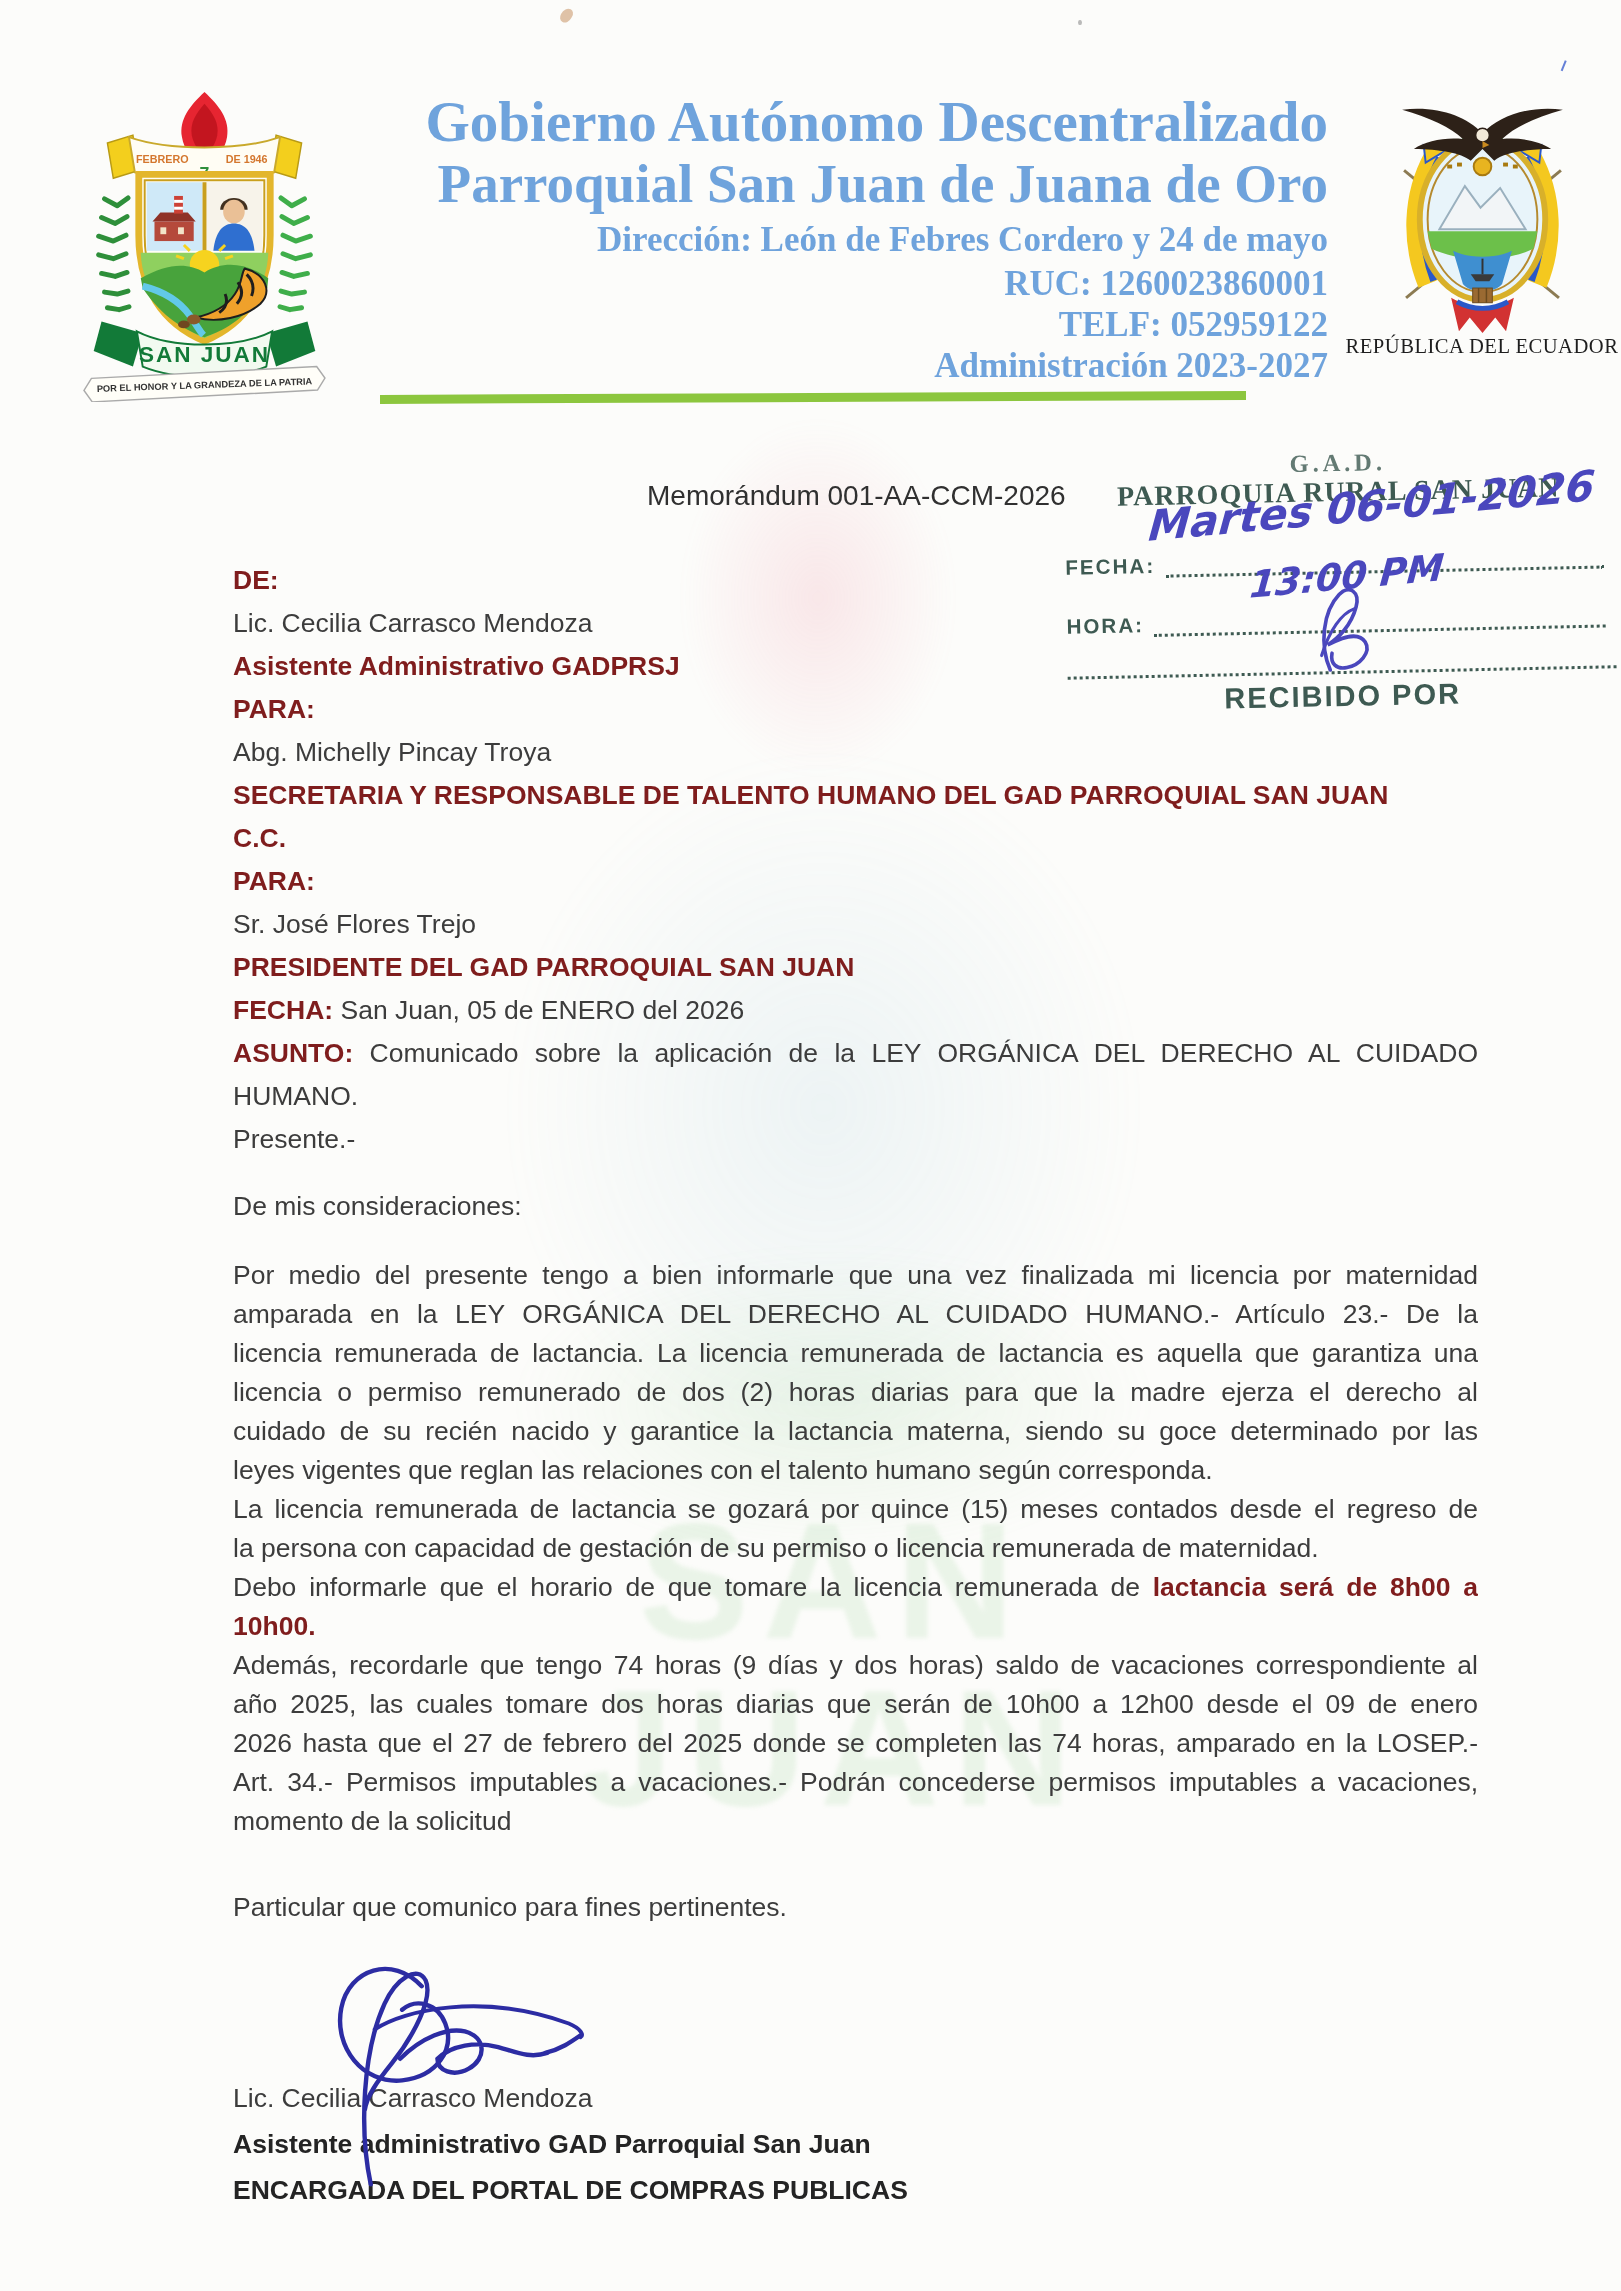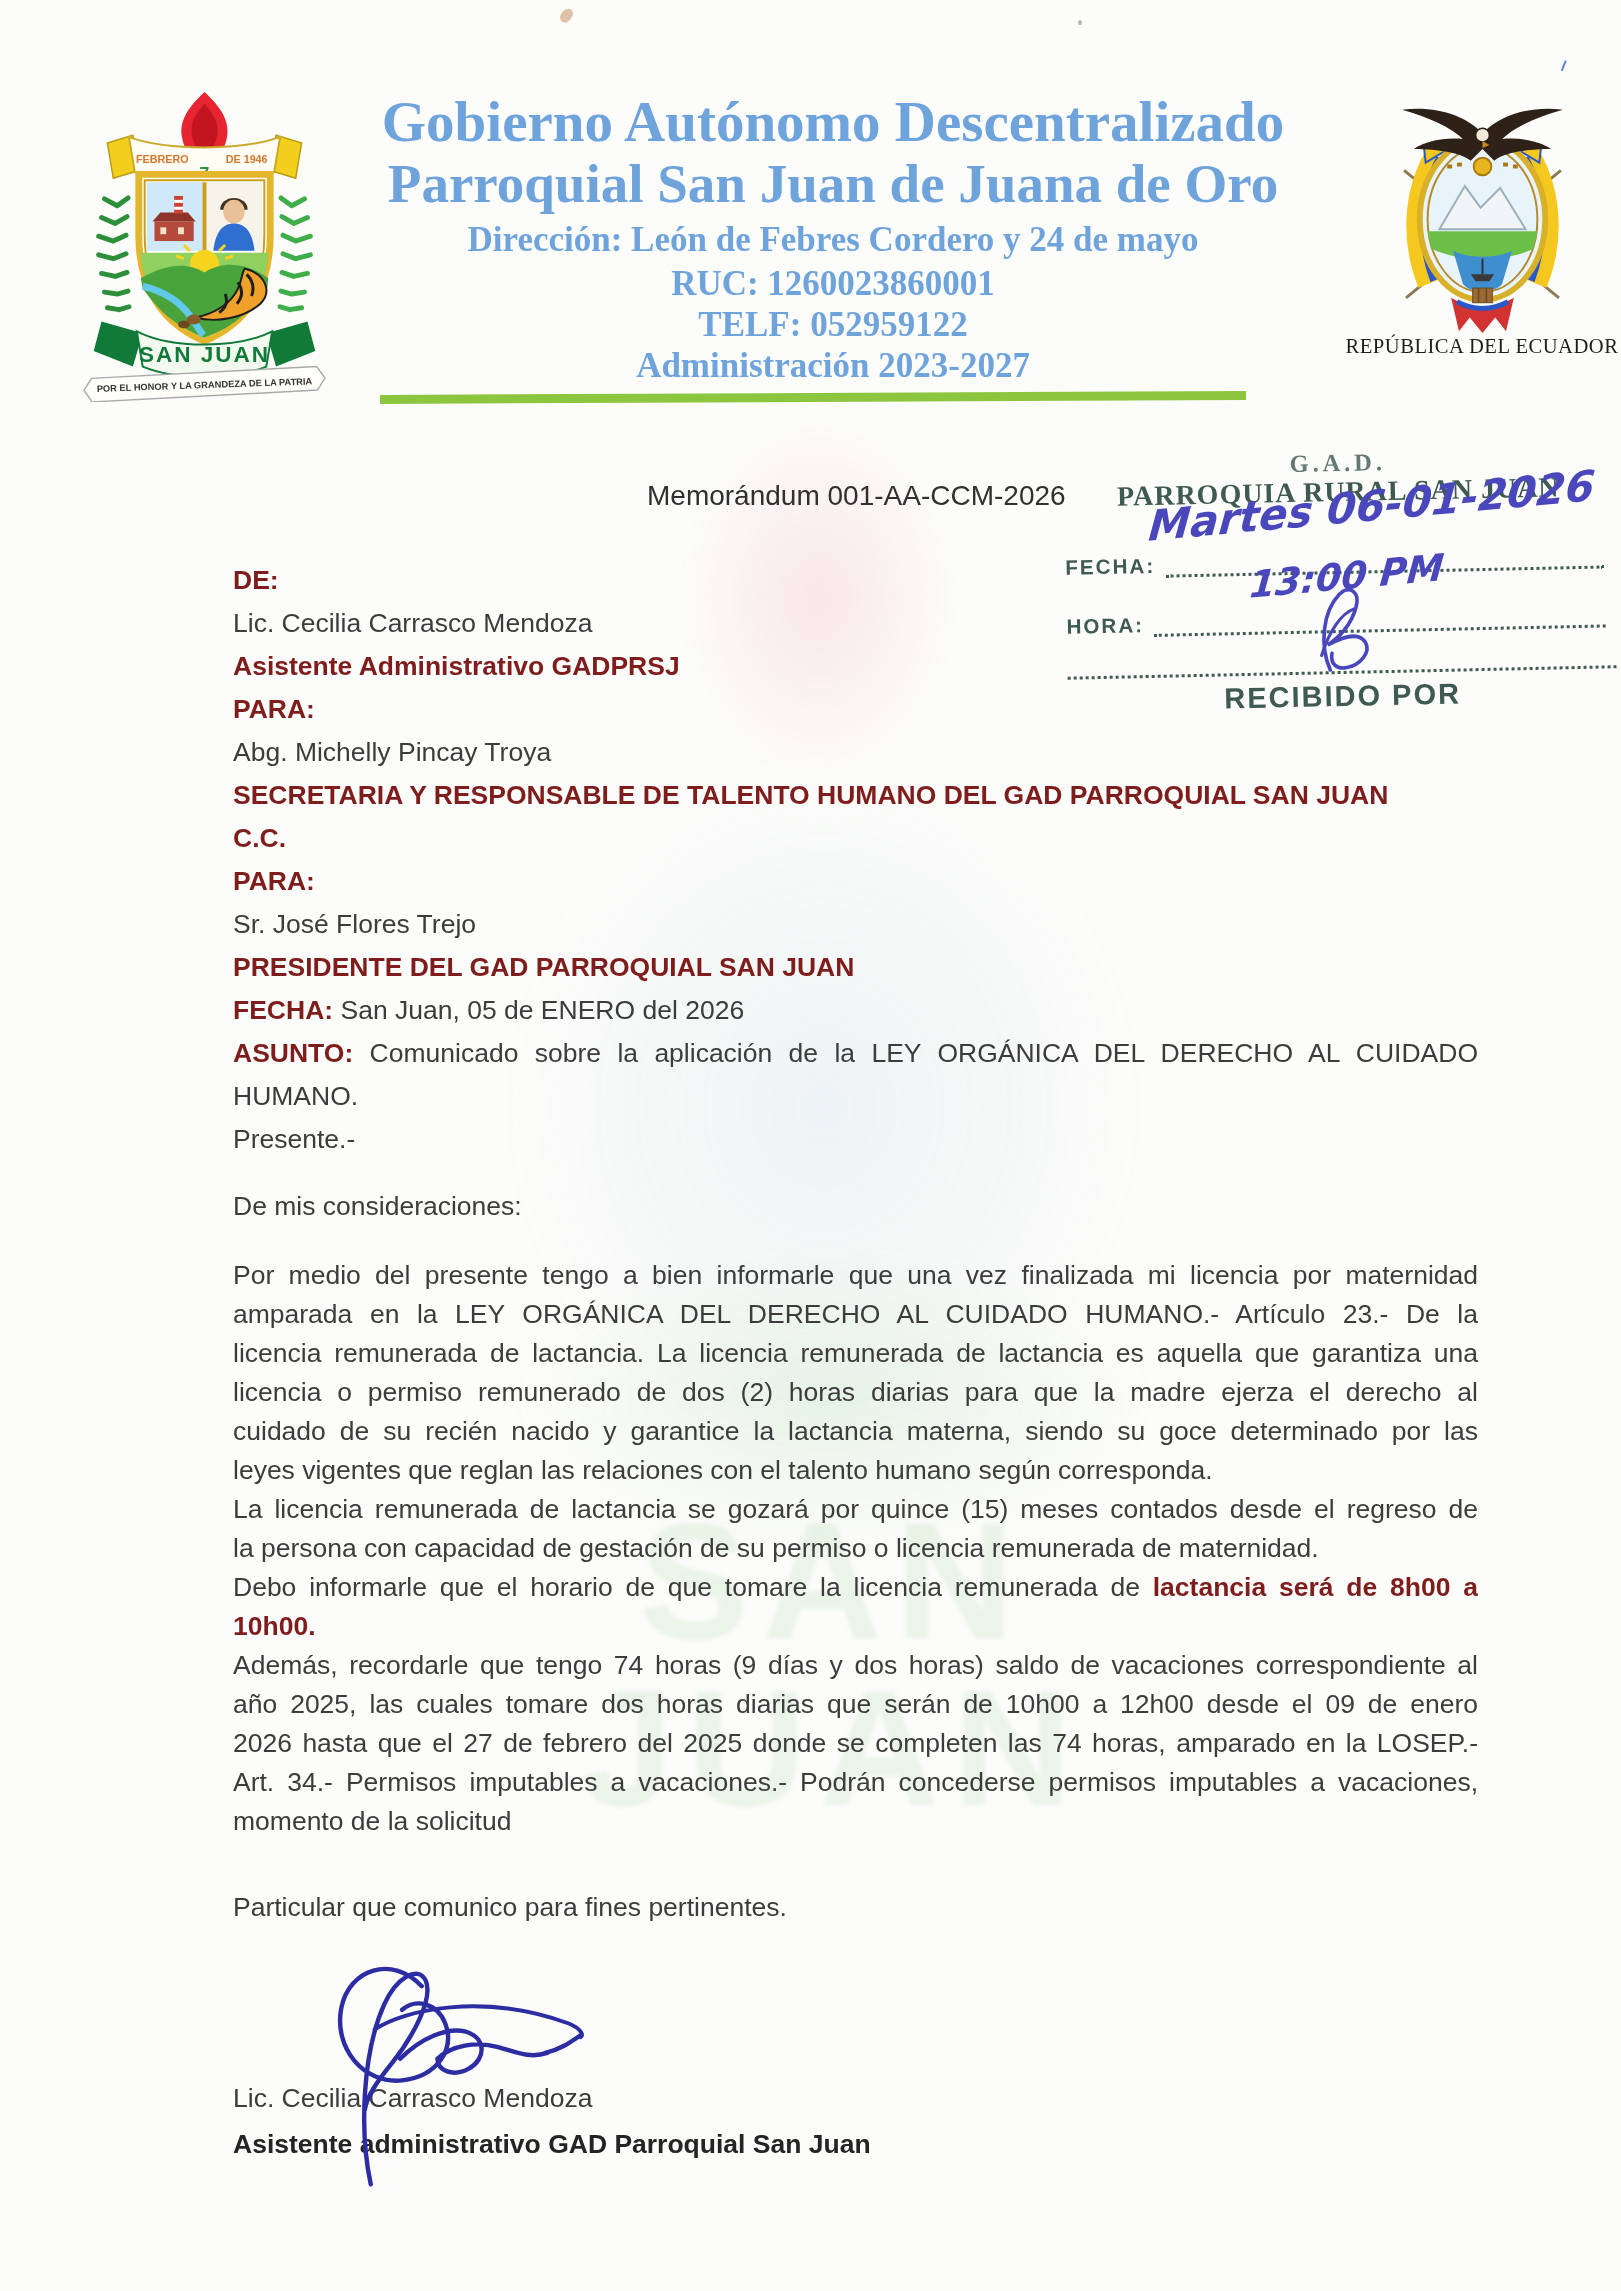--- a/index.html
+++ b/index.html
@@ -16,21 +16,21 @@
     background:radial-gradient(ellipse at center,rgba(130,200,130,.15),rgba(130,200,130,0) 70%);filter:blur(7.8px);}
   .wm-text{left:412px;top:1498px;width:843px;text-align:center;font-size:165px;line-height:167px;
     font-weight:bold;letter-spacing:13.7px;color:rgba(108,190,110,.12);filter:blur(2px);
     font-family:"Liberation Sans",sans-serif;}
 
   
   .seal-left{position:absolute;left:78px;top:86px;width:253px;height:316px;}
   .seal-right{position:absolute;left:1355px;top:94px;width:255px;height:245px;}
   .seal-caption{position:absolute;left:1341px;top:335px;width:282px;text-align:center;
     font-family:"Liberation Serif",serif;font-size:20.6px;letter-spacing:0.5px;color:#1e1e1e;}
-  .htitle{position:absolute;left:338px;top:90px;width:990px;text-align:center;
+  .htitle{position:absolute;left:338px;top:90px;width:990px;text-align:right;
     font-family:"Liberation Serif",serif;font-weight:bold;}
   .ht1{font-size:57px;line-height:63px;}
   .ht2{font-size:55px;line-height:61px;}
   .ht3{font-size:35px;line-height:47px;margin-top:2px;}
   .ht4,.ht5,.ht6{font-size:35px;line-height:41px;}
   .divider{position:absolute;left:380px;top:393px;width:866px;height:8.8px;transform:rotate(-.25deg);}
 
   
   .memo{position:absolute;left:647px;top:480px;font-size:28px;color:#303030;}
   .stamp{position:absolute;left:1066px;top:449px;width:549px;height:294px;transform:rotate(-1.2deg);}
@@ -250,20 +250,21 @@
           <div class="bline just"><span>año 2025, las cuales tomare dos horas diarias que serán de 10h00 a 12h00 desde el 09 de enero</span></div>
           <div class="bline just"><span>2026 hasta que el 27 de febrero del 2025 donde se completen las 74 horas, amparado en la LOSEP.-</span></div>
           <div class="bline just"><span>Art. 34.- Permisos imputables a vacaciones.- Podrán concederse permisos imputables a vacaciones,</span></div>
           <div class="bline"><span>momento de la solicitud</span></div>
         </div>
       </div>
     <div class="closing">Particular que comunico para fines pertinentes.</div>
     <div class="sigblock">
       <div class="sig-name">Lic. Cecilia Carrasco Mendoza</div>
       <div class="sig-title">Asistente administrativo GAD Parroquial San Juan</div>
+      <div class="sig-title">ENCARGADA DEL PORTAL DE COMPRAS PUBLICAS</div>
     </div>
   </div>
 
   <svg class="sig-svg" viewBox="0 0 360 272" style="color: rgb(44, 44, 163);">
     <path d="M116 248 C104 192 108 112 130 64 C142 38 164 24 172 40 C180 58 160 96 138 124 C122 144 112 158 110 172" stroke="currentColor" stroke-width="4.5" fill="none" stroke-linecap="round"></path>
     <path d="M168 46 C138 14 94 28 86 68 C78 108 108 146 148 142 C184 138 202 110 192 84 C184 63 162 58 148 70" stroke="currentColor" stroke-width="4.5" fill="none" stroke-linecap="round"></path>
     <path d="M146 120 C168 98 194 88 212 92 C234 98 234 120 216 130 C200 139 184 132 184 120 C198 106 224 102 246 108 C264 113 278 120 296 114" stroke="currentColor" stroke-width="4.5" fill="none" stroke-linecap="round"></path>
     <path d="M294 114 C310 110 320 103 330 96" stroke="currentColor" stroke-width="4.5" fill="none" stroke-linecap="round"></path>
     <path d="M120 90 C150 70 230 52 318 84 C330 89 334 96 330 98" stroke="currentColor" stroke-width="4" fill="none" stroke-linecap="round"></path>
   </svg>

